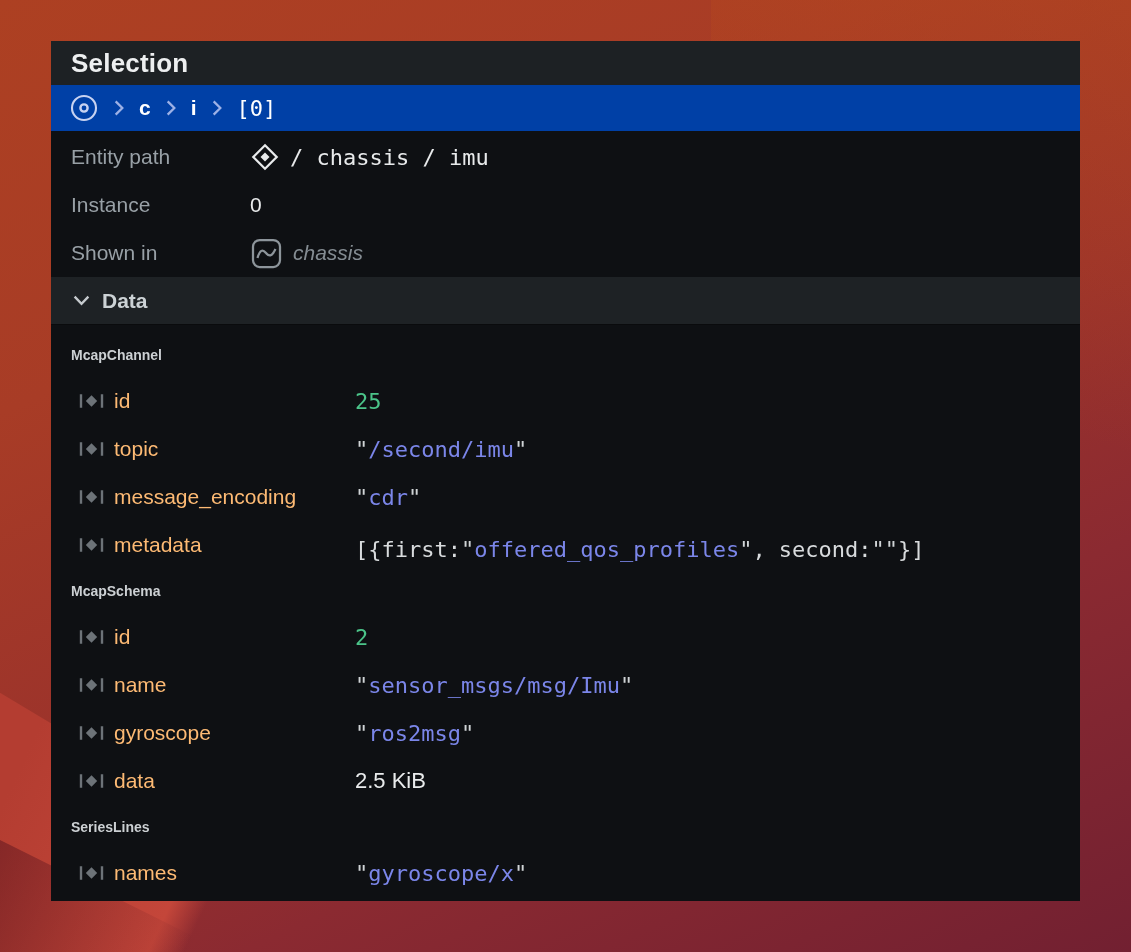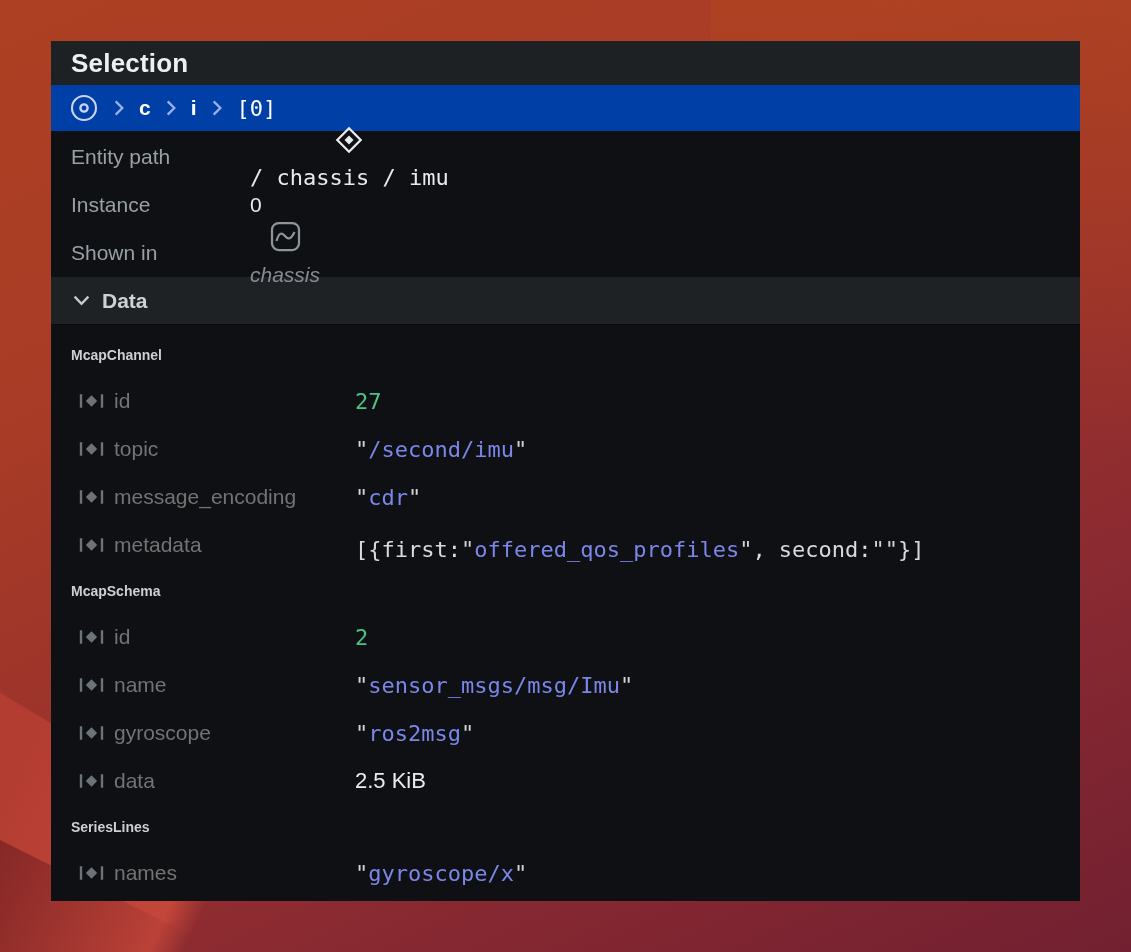--- a/index.html
+++ b/index.html
@@ -33,40 +33,40 @@
     height:46px; background:#0040a6; display:flex; align-items:center;
     padding:0 18px; gap:14px;
   }
   .crumb-seg { color:#ffffff; font-size:21px; font-weight:700; }
   .crumb-seg.mono { font-family:"DejaVu Sans Mono", monospace; font-weight:400; font-size:22px; }
   .crumb-chevron { display:flex; align-items:center; }
 
   .overview { padding-top:2px; }
   .ov-row { height:48px; display:flex; align-items:center; padding-left:20px;gap:28px; }
   .ov-label { width:151px; color:#98a0a6; font-size:21px; flex:none; }
-  .ov-value { display:flex; align-items:center; gap:10px;flex-direction:column; }
+  .ov-value { display:flex; align-items:center; gap:10px; }
   .mono { font-family:"DejaVu Sans Mono", monospace; font-size:22px; }
   .path-value { color:#e8eaeb; }
   .plain-value { color:#e9ebec; font-size:21px; }
   .shown-in-name { color:#848c92; font-size:21px; font-style:italic; }
 
   .section-header {
     height:48px; background:#1e2225; display:flex; align-items:center;
     padding-left:22px; gap:12px; border-bottom:1px solid #0a0b0d;
   }
   .section-title { color:#ccd2d5; font-size:21px; font-weight:600; }
 
   .data-body { padding-top:8px; }
   .group-title {
     height:44px; display:flex; align-items:center; padding-left:20px;
     color:#ccd0d3; font-size:14px; font-weight:600;
   }
   .field-row { height:48px; display:flex; align-items:center; padding-left:27px; }
   .field-name { display:flex; align-items:center; gap:9px; width:277px; flex:none; }
-  .field-label { color:#737373; font-size:21px; }
+  .field-label { color:#fdba74; font-size:21px; }
   .field-value { display:flex; align-items:baseline; }
 
   .num   { color:#4bc489; }
   .str   { color:#7b86e9; }
   .quote { color:#d0d4d6; }
   .punct { color:#d8dbdd;margin-top:9px; }
   .bytes { color:#e9ebec; font-size:22px; font-family:"Liberation Sans", sans-serif; }
 
   .icon { display:inline-flex; align-items:center; justify-content:center; flex:none; }
 </style>
@@ -164,21 +164,21 @@
         <span class="icon">
           <svg width="27" height="18" viewBox="0 0 18 12" fill="none">
             <line x1="2" y1="1.5" x2="2" y2="10.5" stroke="#6d7378" stroke-width="1.6"></line>
             <line x1="16" y1="1.5" x2="16" y2="10.5" stroke="#6d7378" stroke-width="1.6"></line>
             <path d="M9 2.2 L12.8 6 L9 9.8 L5.2 6 Z" fill="#6d7378"></path>
           </svg>
         </span>
         <span class="field-label">id</span>
       </span>
       <span class="field-value mono">
-        <span class="num">27</span>
+        <span class="num">25</span>
       </span>
     </div>
 
     <div class="field-row">
       <span class="field-name">
         <span class="icon">
           <svg width="27" height="18" viewBox="0 0 18 12" fill="none">
             <line x1="2" y1="1.5" x2="2" y2="10.5" stroke="#6d7378" stroke-width="1.6"></line>
             <line x1="16" y1="1.5" x2="16" y2="10.5" stroke="#6d7378" stroke-width="1.6"></line>
             <path d="M9 2.2 L12.8 6 L9 9.8 L5.2 6 Z" fill="#6d7378"></path>

